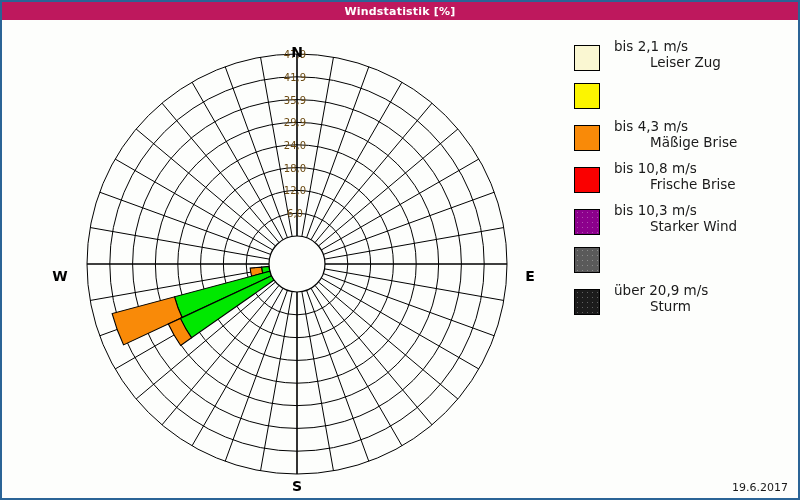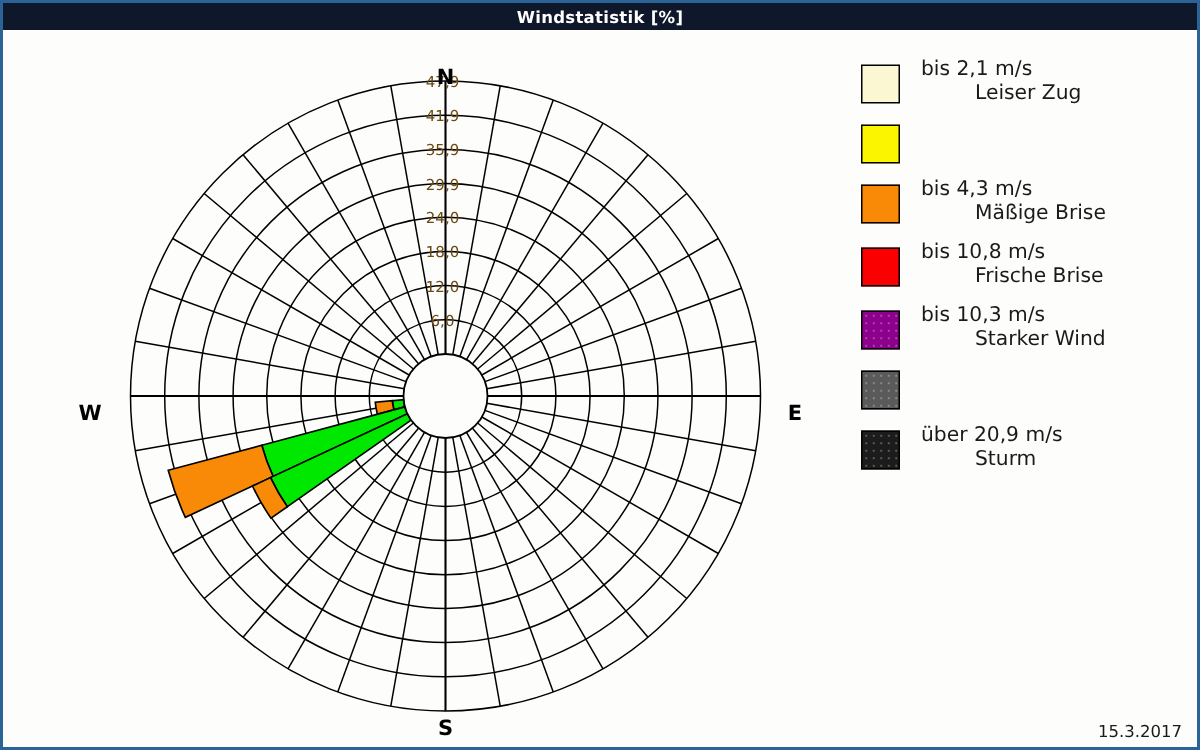--- a/index.html
+++ b/index.html
@@ -15,21 +15,21 @@
     border: 2px solid #2a6496;
     box-sizing: border-box;
     font-family: "DejaVu Sans", sans-serif;
     overflow: hidden;
   }
   #titlebar {
     position: absolute;
     left: 0; top: 0;
     width: 796px;
     height: 18px;
-    background: #0f172a;
+    background: #be185d;
     color: #ffffff;
     font-size: 11px;
     font-weight: bold;
     display: flex;
     align-items: center;
     justify-content: center;
     letter-spacing: 0.2px;
   }
   #content {
     position: absolute;
@@ -67,21 +67,21 @@
   }
   
   #legend {
     position: absolute;
     left: 572px;
     top: 18px;
     width: 218px;
   }
   .legend-row {
     display: flex;
-    align-items: center;
+    align-items: flex-end;
     margin-bottom: 9px;
   }
   .swatch {
     width: 26px;
     height: 26px;
     border: 1px solid #000;
     box-sizing: border-box;
     flex: 0 0 auto;
     margin-top: 3px;
   }
@@ -233,16 +233,16 @@
         </div>
         <div class="legend-row">
           <div class="swatch" style="background: radial-gradient(circle, rgba(255, 255, 255, 0.3) 0.7px, transparent 0.8px) 0% 0% / 5px 5px rgb(28, 28, 28);"></div>
           <div class="legend-text">
             <span class="l1">über 20,9 m/s</span>
             <span class="l2">Sturm</span>
           </div>
         </div>
       </div>
 
-    <div id="date-stamp">15.3.2017</div>
+    <div id="date-stamp">19.6.2017</div>
 
   </div>
 </div>
 
 </body></html>

